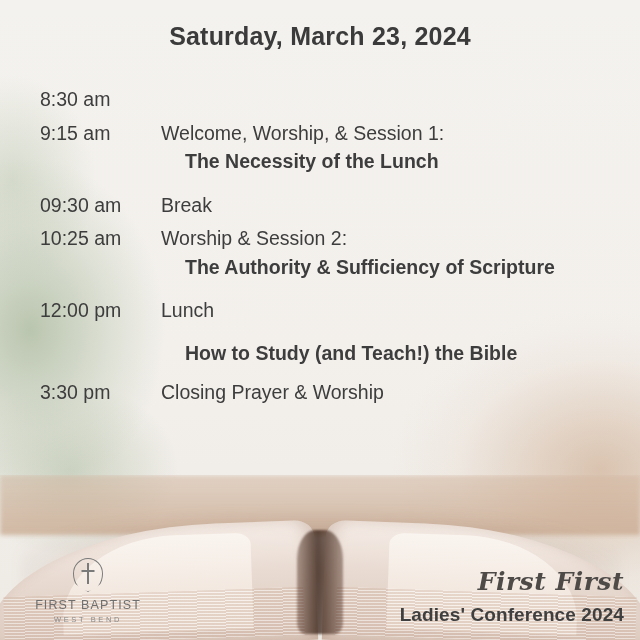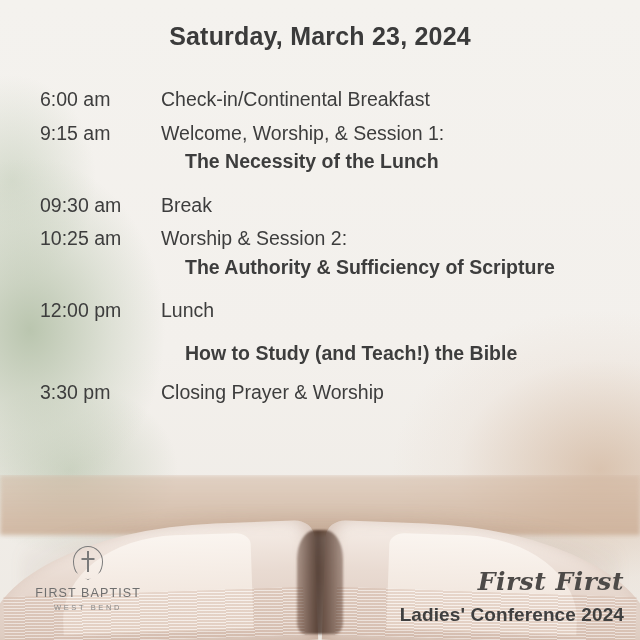--- a/index.html
+++ b/index.html
@@ -128,21 +128,21 @@
     font-size: 19.5px;
   }
   .row.sub .indent { padding-left: 145px; }
   .gap-lg { height: 24px; }
   .gap-md { height: 20px; }
   .gap-sm { height: 14px; }
 
   
   #logo {
     position: absolute;
-    left: 28px; bottom: 28px;
+    left: 28px; bottom: 16px;
     width: 120px;
     text-align: center;
     color: #6b6b6b;
   }
   #logo .mark {
     width: 30px; height: 34px;
     margin: 0 auto 6px auto;
     position: relative;
   }
   #logo .mark .outline {
@@ -206,22 +206,21 @@
   <div class="spine"></div>
 </div>
 
 <div id="content">
 
   <div id="title">Saturday, March 23, 2024</div>
 
   <div id="schedule">
 
     <div class="row">
-      <span class="time">6:00 am</span>
-      <span class="desc">Check-in/Continental Breakfast</span>
+      <span class="time">8:30 am</span>
     </div>
 
     <div class="gap-sm"></div>
 
     <div class="row">
       <span class="time">9:15 am</span>
       <span class="desc">Welcome, Worship, &amp; Session 1:</span>
     </div>
     <div class="row sub">
       <span class="indent">The Necessity of the Lunch</span>

